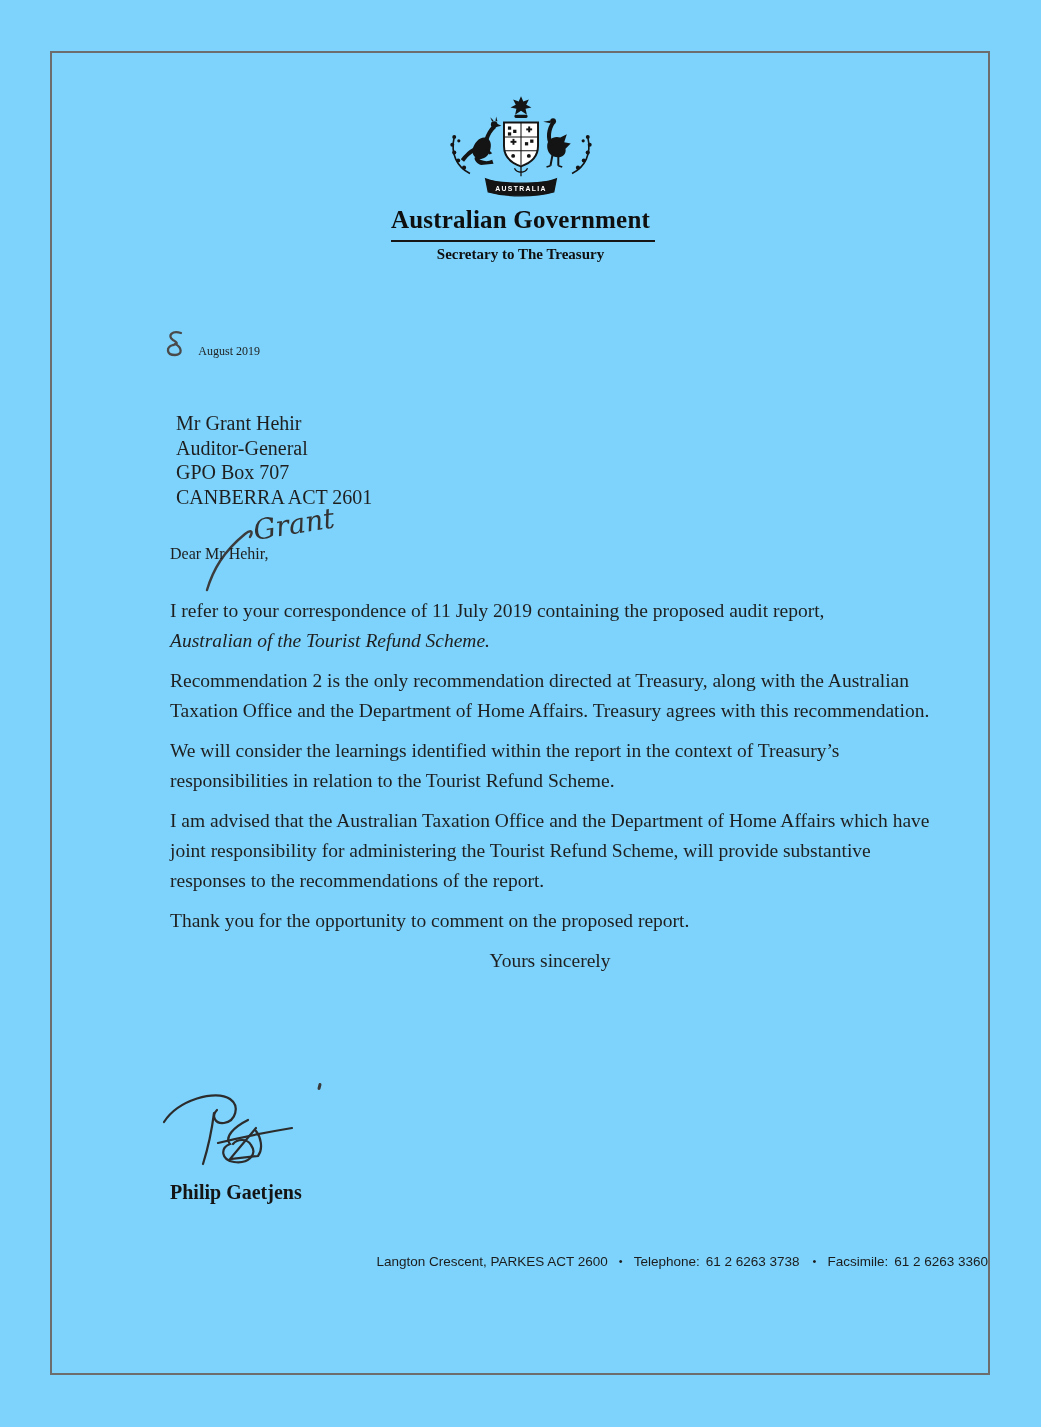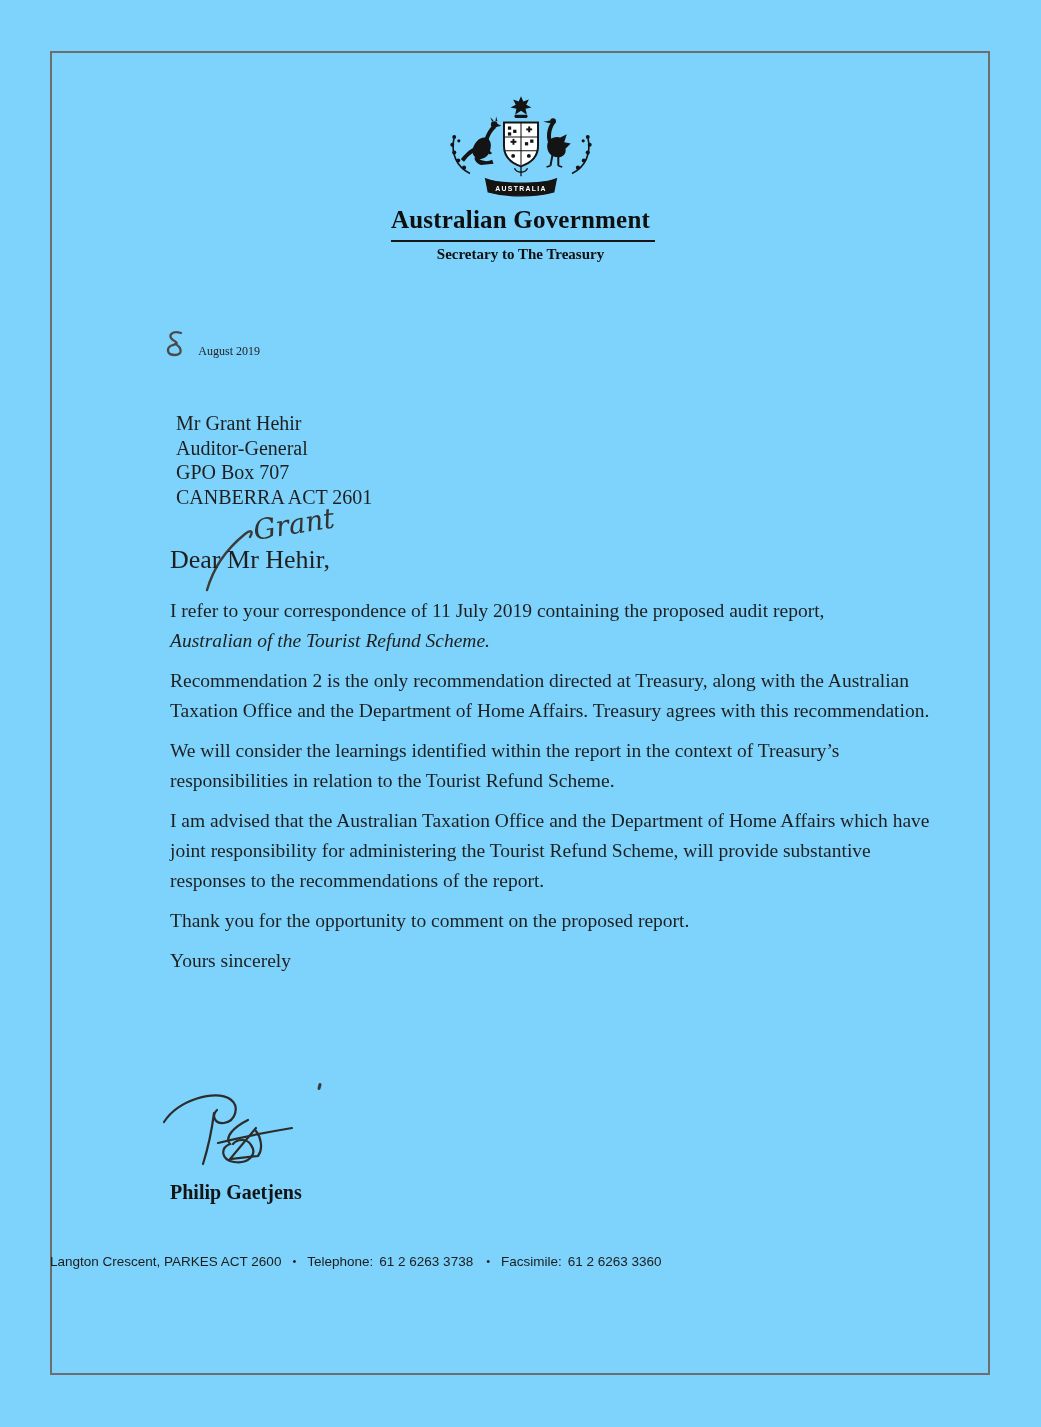--- a/index.html
+++ b/index.html
@@ -18,39 +18,39 @@
   }
   .gov-rule { position:absolute; top:240px; left:391px; width:264px; height:2px; background:#161616; }
   .office-name {
     position:absolute; top:246px; left:0; width:1041px; text-align:center;
     font-weight:bold; font-size:15px; color:#0f0f0f;
   }
   .date-row { position:absolute; left:164px; top:329px; font-size:12px; }
   .date-row .hand8 { display:inline-block; vertical-align:-4px; margin-right:10px; }
   .recipient { position:absolute; left:176px; top:375px; font-size:20px; line-height:24.6px;margin-top:36px; }
   .annotation { position:absolute; left:193px; top:498px; width:160px; height:100px; }
-  .salutation { position:absolute; left:170px; top:545px; font-size:26px; }
+  .salutation { position:absolute; left:170px; top:545px; font-size:16px; }
   .letter-body {
     position:absolute; left:170px; top:596px; width:760px;
     font-size:19.5px; line-height:30px;
   }
   .subject { font-weight:bold; margin:0 0 19px 0; white-space:nowrap; }
   .subject .title { font-style:italic; }
   .letter-body p { margin:0 0 10px 0; }
   .p-first-line { white-space:nowrap; }
   .italic { font-style:italic; }
-  .closing { margin-top:3px; }
+  .closing { margin-top:3px;text-align:center; }
   .pen-mark {
     position:absolute; left:318px; top:1083px; width:3px; height:7px;
     background:#3a3a3a; border-radius:2px; transform:rotate(14deg);
   }
   .signature { position:absolute; left:158px; top:1086px; width:170px; height:96px; }
   .signer-name { position:absolute; left:170px; top:1181px; font-size:20px; font-weight:bold; color:#141414; }
   .footer {
-    position:absolute; left:50px; top:1254px; width:940px; text-align:left;
+    position:absolute; left:50px; top:1254px; width:940px; text-align:right;
     font-family:"Liberation Sans", sans-serif; font-size:13.5px; color:#1c1c1c;
   }
   .footer .bullet { display:inline-block; margin:0 11px; font-size:11px; vertical-align:1px; }
   .footer .lbl { margin-right:6px; }
   .footer .num { margin-right:2px; }
 </style>
 </head>
 <body>
 
 <div id="page">

